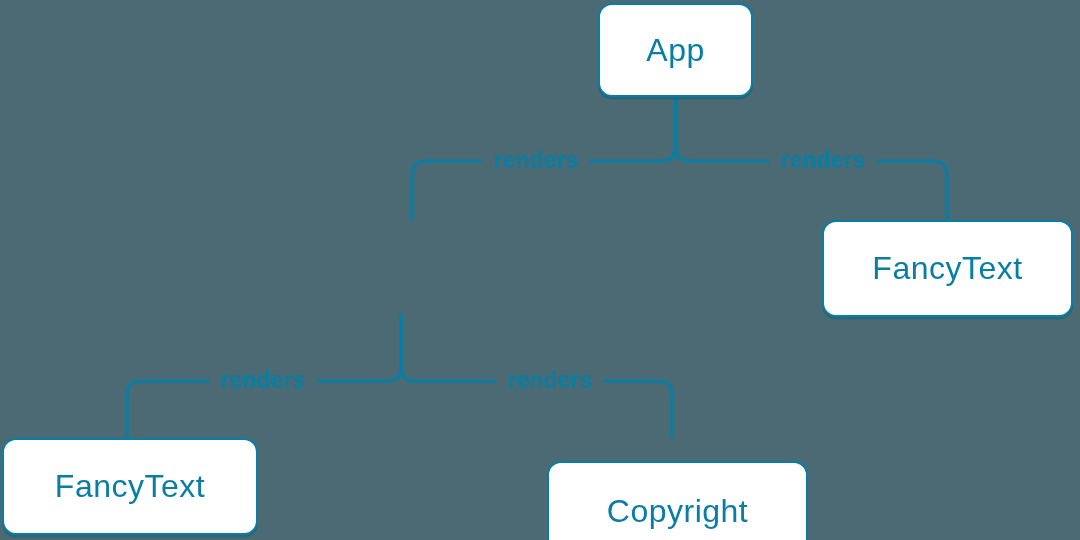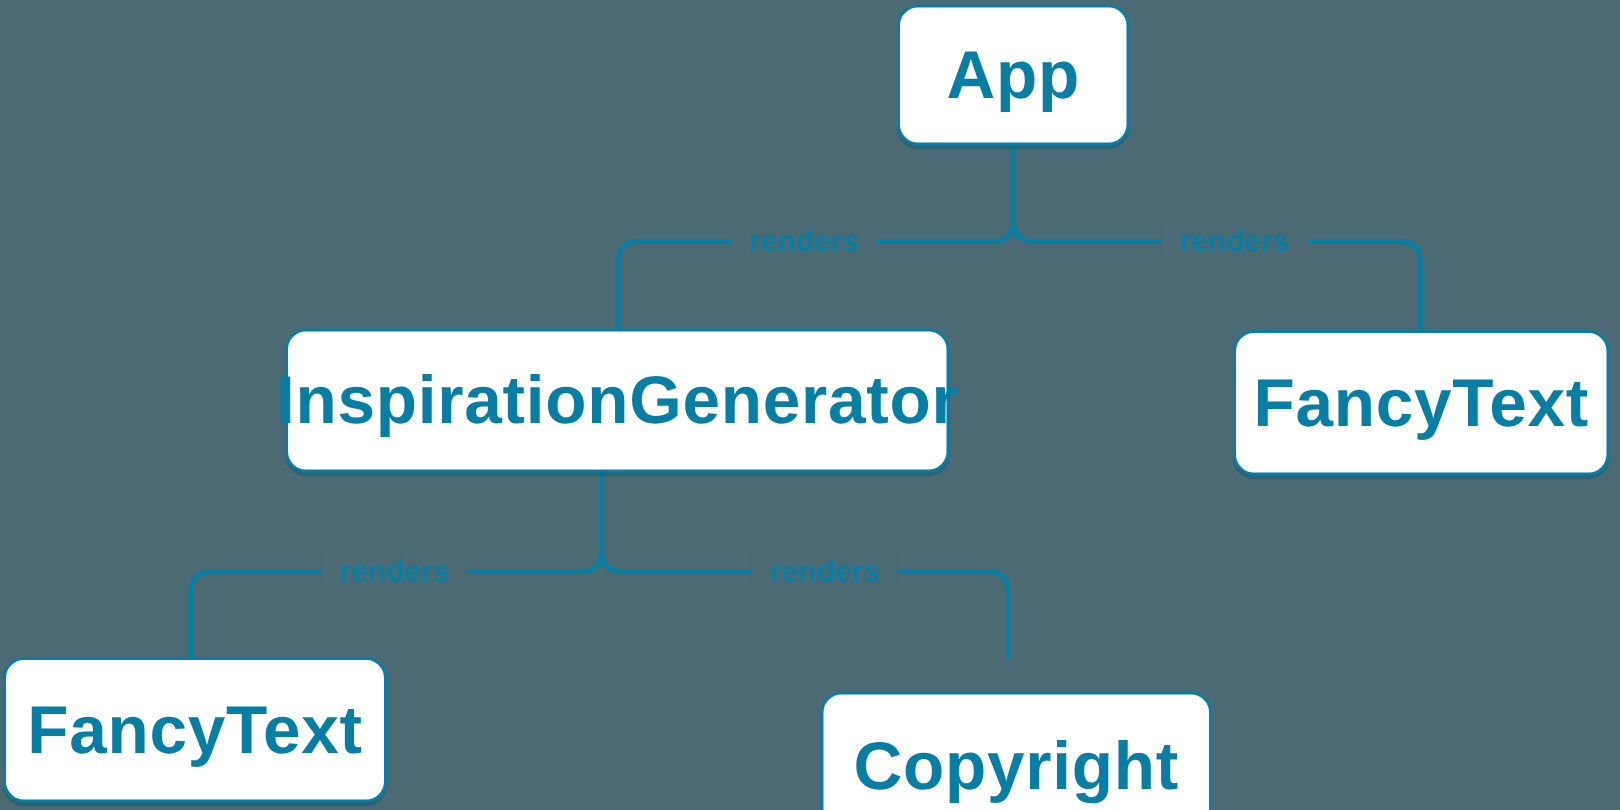--- a/index.html
+++ b/index.html
@@ -34,31 +34,31 @@
     background: var(--node-fill);
     border: 2.5px solid var(--accent);
     border-radius: 14px;
     display: flex;
     align-items: center;
     justify-content: center;
     box-shadow: 0 2.5px 0 rgba(6, 90, 120, 0.45);
   }
   .node .node-text {
     color: var(--accent);
-    font-size: 45px;
-    font-weight: 700;
+    font-size: 32px;
+    font-weight: 400;
     letter-spacing: 0.5px;
     white-space: nowrap;
   }
   .edge-label {
     position: absolute;
     transform: translate(-50%, -50%);
     background: var(--background);
     color: var(--accent);
-    font-size: 20px;
+    font-size: 23px;
     font-weight: 700;
     line-height: 1.1;
     padding: 2px 12px;
     white-space: nowrap;
   }
   
   #node-app                   { left: 598px; top: 3px;   width: 155px; height: 94px; }
   #node-inspiration-generator { left: 190px; top: 219px; width: 443px; height: 96px; }
   #node-fancy-text-top        { left: 822px; top: 220px; width: 251px; height: 97px; }
   #node-fancy-text-bottom     { left: 2px;   top: 438px; width: 256px; height: 97px; }
@@ -83,23 +83,20 @@
 
   <div class="edge-label" id="edge-label-0">renders</div>
   <div class="edge-label" id="edge-label-1">renders</div>
   <div class="edge-label" id="edge-label-2">renders</div>
   <div class="edge-label" id="edge-label-3">renders</div>
 
   <div class="node" id="node-app">
     <span class="node-text">App</span>
   </div>
 
-  <div class="node" id="node-inspiration-generator">
-    <span class="node-text">InspirationGenerator</span>
-  </div>
 
   <div class="node" id="node-fancy-text-top">
     <span class="node-text">FancyText</span>
   </div>
 
   <div class="node" id="node-fancy-text-bottom">
     <span class="node-text">FancyText</span>
   </div>
 
   <div class="node" id="node-copyright">

